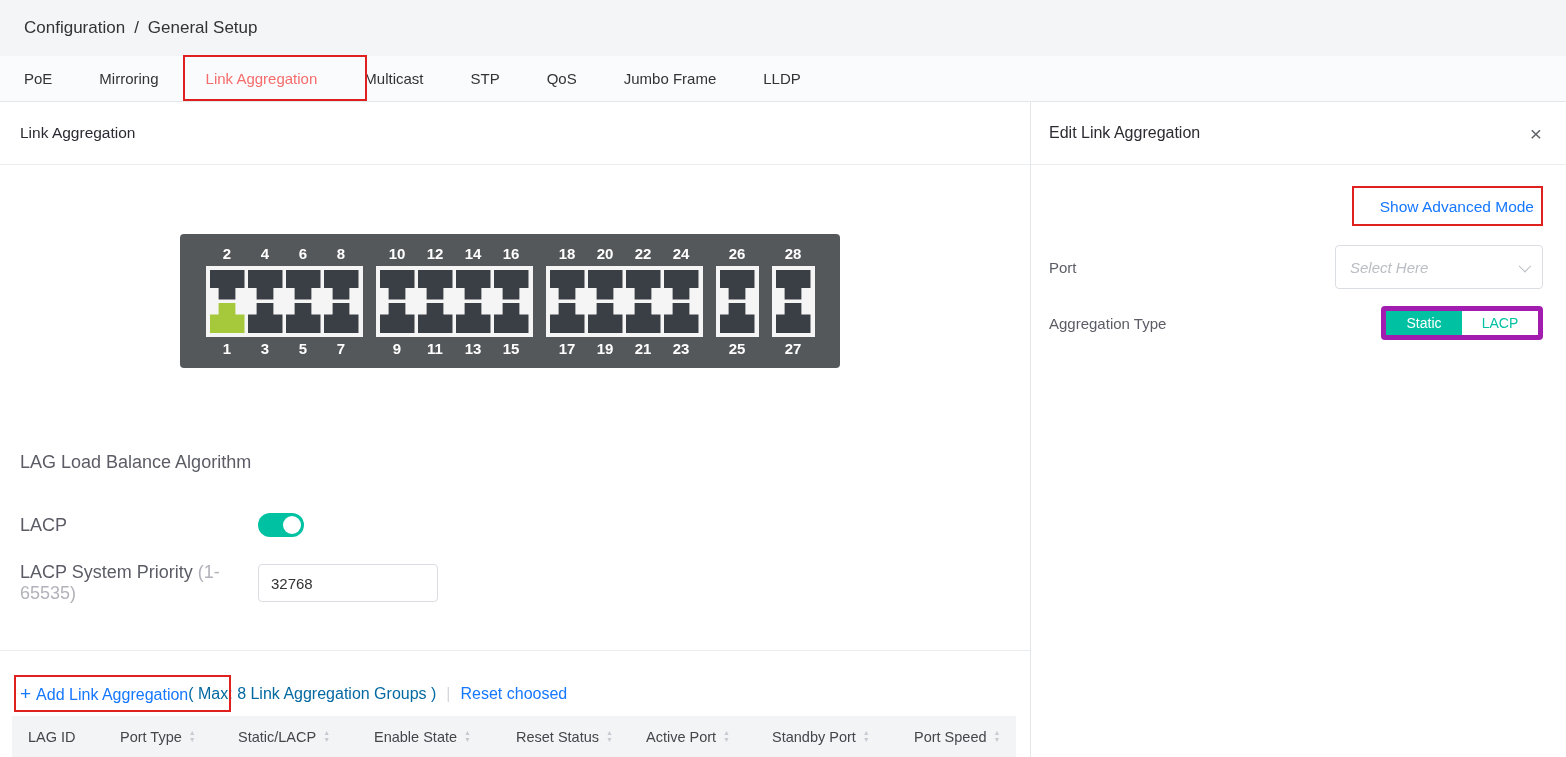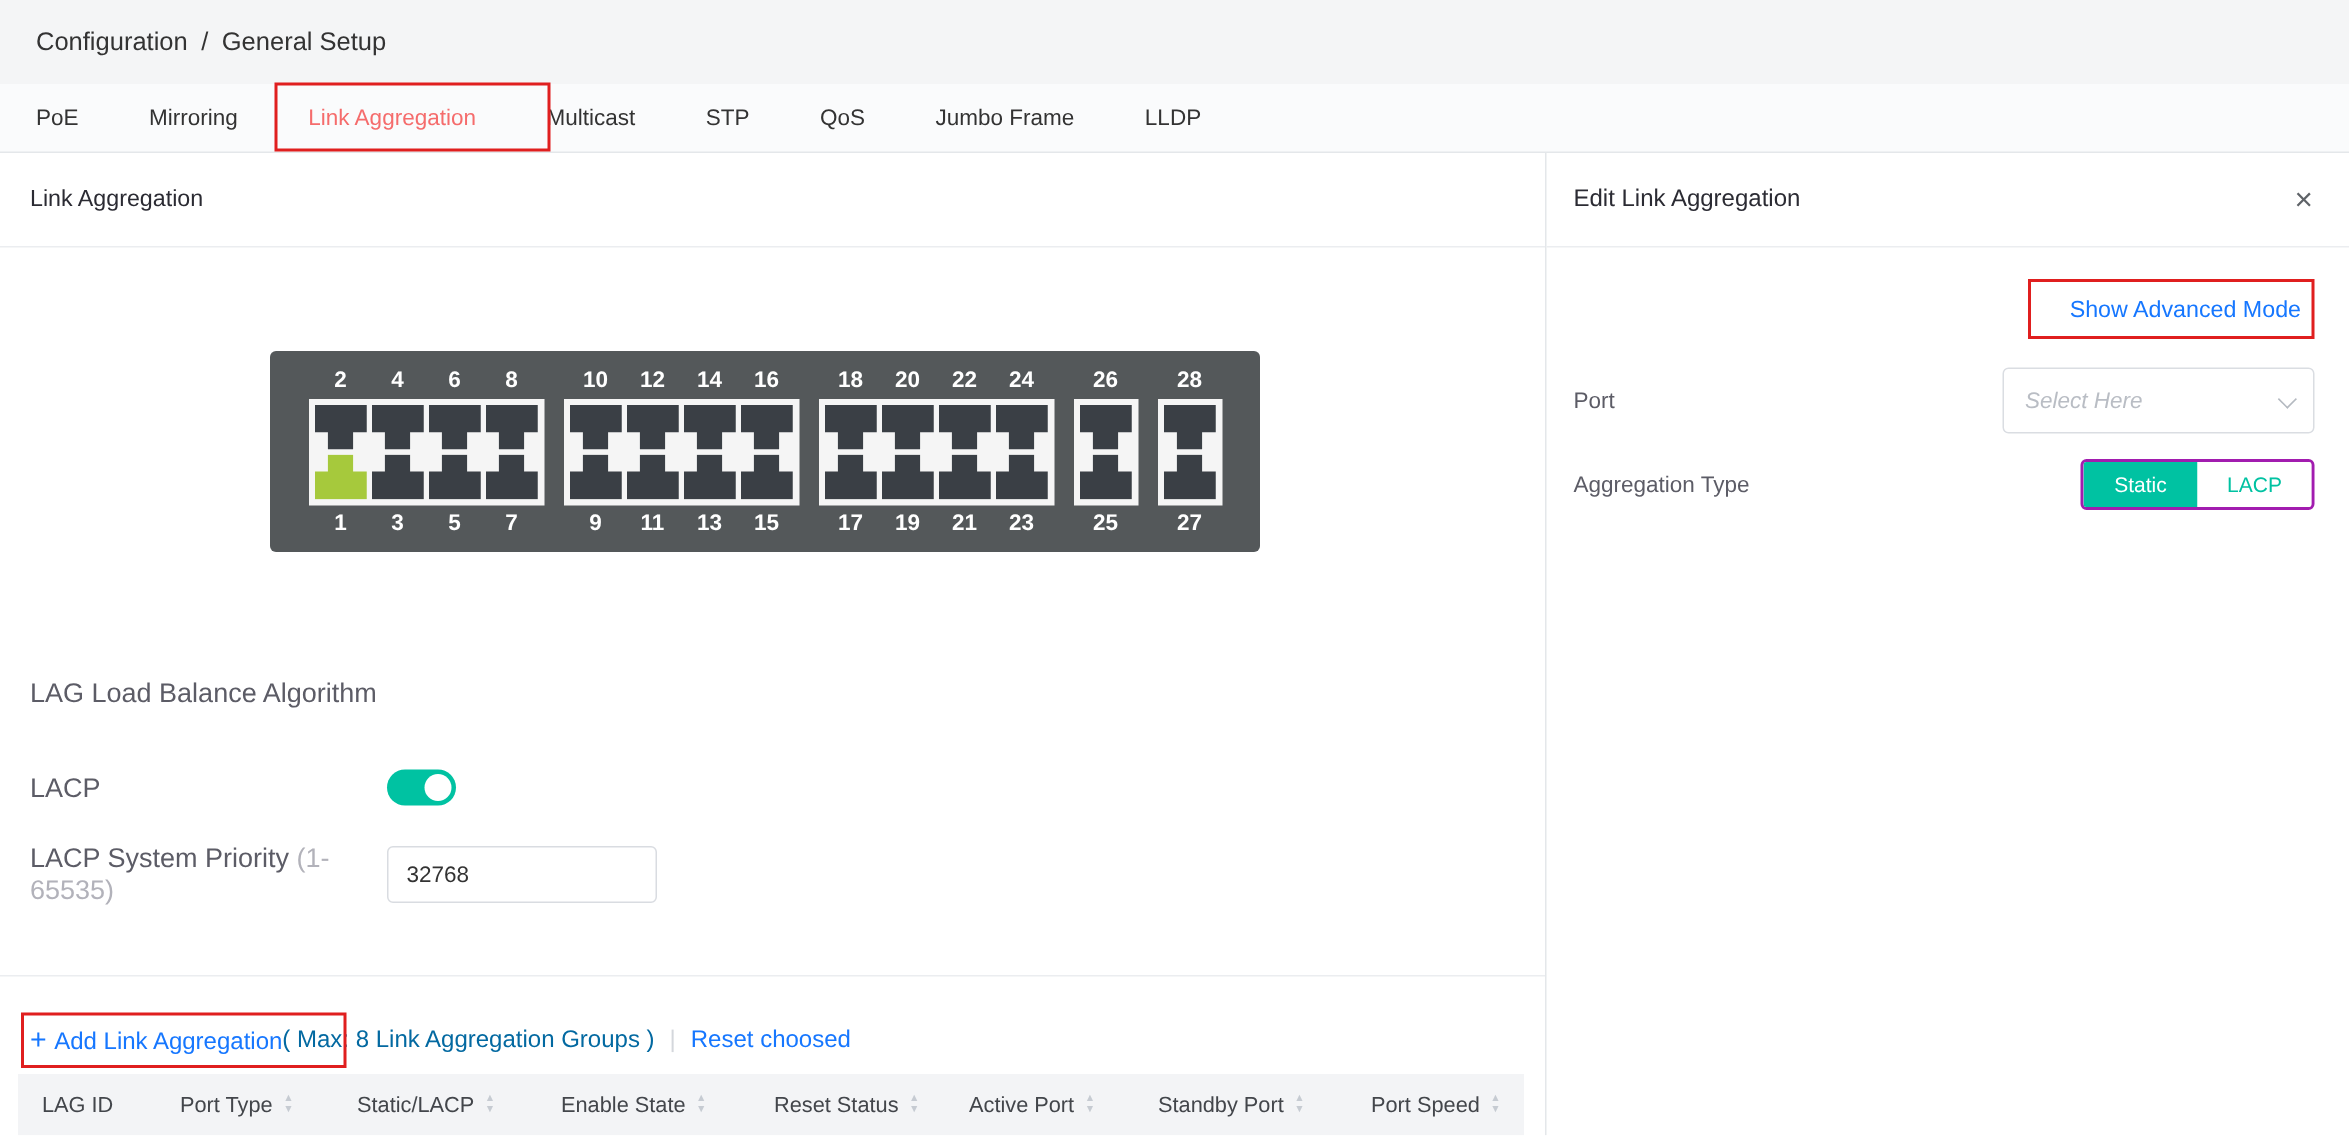--- a/index.html
+++ b/index.html
@@ -34,21 +34,21 @@
   .port.selected{background:#a6c93c;}
 
   
   .frow{position:absolute;left:20px;display:flex;align-items:center;}
   .field-label{font-size:18px;color:#5c5c66;width:238px;flex-shrink:0;}
   .range-note{color:#b2b2ba;}
   .row-lag{top:343px;height:34px;}
   .row-lacp{top:406px;height:34px;}
   .row-priority{top:462px;height:38px;}
 
-  .seg{display:inline-flex;border:2px solid #a21caf;border-radius:4px;overflow:hidden;height:34px;background:#fff;}
+  .seg{display:inline-flex;border:5px solid #a21caf;border-radius:4px;overflow:hidden;height:34px;background:#fff;}
   .seg-btn{display:flex;align-items:center;justify-content:center;padding:0 22px;font-size:14px;color:#00c2a2;background:#fff;cursor:pointer;white-space:nowrap;}
   .seg-btn.active{background:#00c2a2;color:#fff;}
   .seg-fixed .seg-btn{width:76px;padding:0;}
 
   .toggle{position:relative;width:46px;height:24px;border-radius:12px;background:#00c2a2;cursor:pointer;}
   .toggle-knob{position:absolute;right:3px;top:3px;width:18px;height:18px;border-radius:50%;background:#fff;}
 
   .text-input{width:180px;height:38px;border:1px solid #d9dce1;border-radius:4px;padding:0 12px;font-size:15px;color:#333;font-family:"Liberation Sans",sans-serif;outline:none;}
 
   .divider{position:absolute;left:0;top:548px;width:1030px;border-top:1px solid #ebedf0;}

